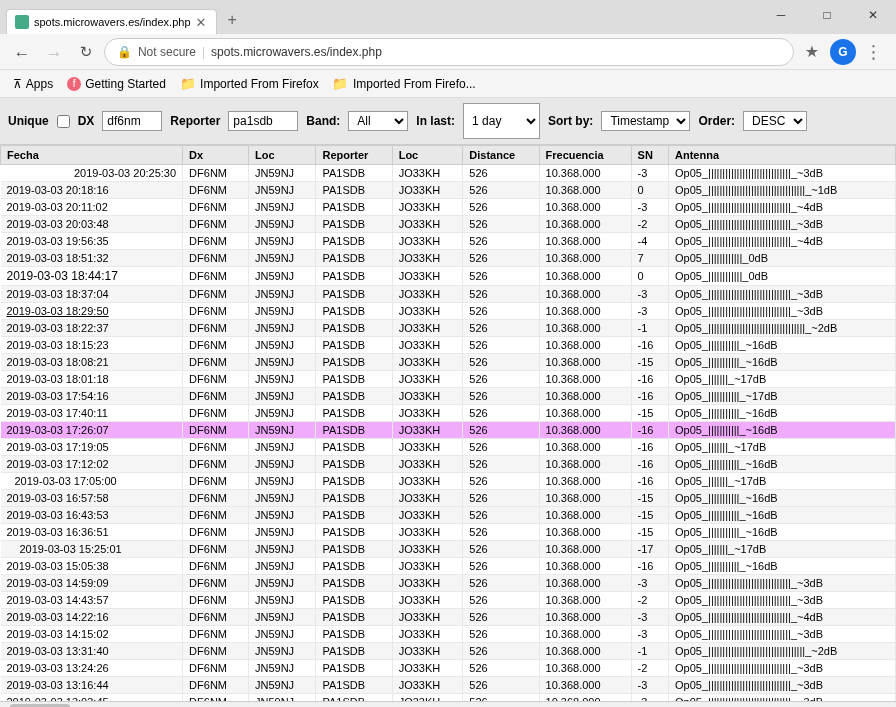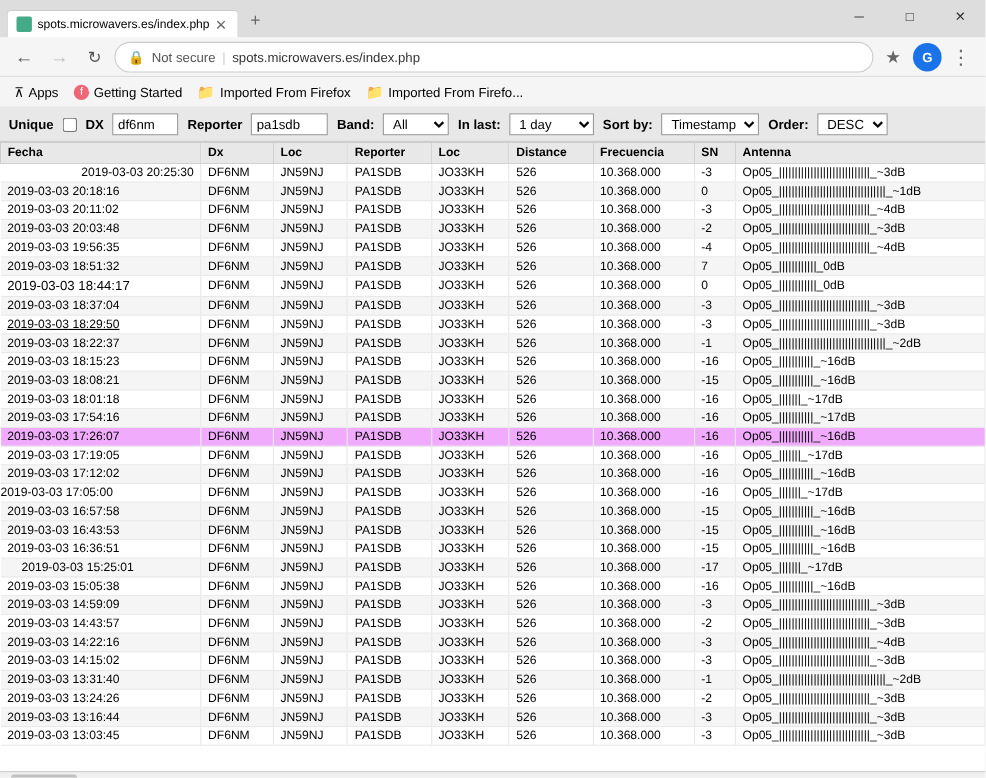--- a/index.html
+++ b/index.html
@@ -72,21 +72,21 @@
       <input type="checkbox" style="margin: 0px;">
       <span style="font-weight:bold;">DX</span>
       <input type="text" style="border: 1px solid rgb(153, 153, 153); padding: 1px 4px; font-size: 12px; height: 20px; width: 60px;" value="df6nm">
       <span style="font-weight:bold;">Reporter</span>
       <input type="text" style="border: 1px solid rgb(153, 153, 153); padding: 1px 4px; font-size: 12px; height: 20px; width: 70px;" value="pa1sdb">
       <span style="font-weight:bold;">Band:</span>
       <select style="border:1px solid #999; padding:1px 4px; font-size:12px; height:20px; background:white;">
         <option>All</option><option>23cm</option><option>13cm</option><option>9cm</option>
       </select>
       <span style="font-weight:bold;">In last:</span>
-      <select style="border:1px solid #999; padding:1px 4px; font-size:12px; height:20px; background:white;">
+      <select style="border:1px solid #999; padding:1px 4px; font-size:12px; height:36px; background:white;">
         <option>1 hour</option><option>6 hours</option><option>12 hours</option><option selected="">1 day</option><option>3 days</option>
       </select>
       <span style="font-weight:bold;">Sort by:</span>
       <select style="border:1px solid #999; padding:1px 4px; font-size:12px; height:20px; background:white;">
         <option selected="">Timestamp</option><option>Distance</option><option>Frequency</option>
       </select>
       <span style="font-weight:bold;">Order:</span>
       <select style="border:1px solid #999; padding:1px 4px; font-size:12px; height:20px; background:white;">
         <option selected="">DESC</option><option>ASC</option>
       </select>
@@ -255,20 +255,31 @@
               <td style="padding: 2px 6px; border-right: 1px solid rgb(232, 232, 232); white-space: nowrap; font-size: 11px;">2019-03-03 17:54:16</td>
               <td style="padding: 2px 6px; border-right: 1px solid rgb(232, 232, 232); white-space: nowrap; font-size: 11px;">DF6NM</td>
               <td style="padding: 2px 6px; border-right: 1px solid rgb(232, 232, 232); white-space: nowrap; font-size: 11px;">JN59NJ</td>
               <td style="padding: 2px 6px; border-right: 1px solid rgb(232, 232, 232); white-space: nowrap; font-size: 11px;">PA1SDB</td>
               <td style="padding: 2px 6px; border-right: 1px solid rgb(232, 232, 232); white-space: nowrap; font-size: 11px;">JO33KH</td>
               <td style="padding: 2px 6px; border-right: 1px solid rgb(232, 232, 232); white-space: nowrap; font-size: 11px;">526</td>
               <td style="padding: 2px 6px; border-right: 1px solid rgb(232, 232, 232); white-space: nowrap; font-size: 11px;">10.368.000</td>
               <td style="padding: 2px 6px; border-right: 1px solid rgb(232, 232, 232); white-space: nowrap; font-size: 11px;">-16</td>
               <td style="padding: 2px 6px; border-right: 1px solid rgb(232, 232, 232); white-space: nowrap; font-size: 11px;">Op05_|||||||||||_~17dB</td>
             </tr>
+            <tr style="background: white;">
+              <td style="padding: 2px 6px; border-right: 1px solid rgb(232, 232, 232); white-space: nowrap; font-size: 11px;">2019-03-03 17:40:11</td>
+              <td style="padding: 2px 6px; border-right: 1px solid rgb(232, 232, 232); white-space: nowrap; font-size: 11px;">DF6NM</td>
+              <td style="padding: 2px 6px; border-right: 1px solid rgb(232, 232, 232); white-space: nowrap; font-size: 11px;">JN59NJ</td>
+              <td style="padding: 2px 6px; border-right: 1px solid rgb(232, 232, 232); white-space: nowrap; font-size: 11px;">PA1SDB</td>
+              <td style="padding: 2px 6px; border-right: 1px solid rgb(232, 232, 232); white-space: nowrap; font-size: 11px;">JO33KH</td>
+              <td style="padding: 2px 6px; border-right: 1px solid rgb(232, 232, 232); white-space: nowrap; font-size: 11px;">526</td>
+              <td style="padding: 2px 6px; border-right: 1px solid rgb(232, 232, 232); white-space: nowrap; font-size: 11px;">10.368.000</td>
+              <td style="padding: 2px 6px; border-right: 1px solid rgb(232, 232, 232); white-space: nowrap; font-size: 11px;">-15</td>
+              <td style="padding: 2px 6px; border-right: 1px solid rgb(232, 232, 232); white-space: nowrap; font-size: 11px;">Op05_|||||||||||_~16dB</td>
+            </tr>
             <tr style="background: #f0abfc;">
               <td style="padding: 2px 6px; border-right: 1px solid rgb(232, 232, 232); white-space: nowrap; font-size: 11px;">2019-03-03 17:26:07</td>
               <td style="padding: 2px 6px; border-right: 1px solid rgb(232, 232, 232); white-space: nowrap; font-size: 11px;">DF6NM</td>
               <td style="padding: 2px 6px; border-right: 1px solid rgb(232, 232, 232); white-space: nowrap; font-size: 11px;">JN59NJ</td>
               <td style="padding: 2px 6px; border-right: 1px solid rgb(232, 232, 232); white-space: nowrap; font-size: 11px;">PA1SDB</td>
               <td style="padding: 2px 6px; border-right: 1px solid rgb(232, 232, 232); white-space: nowrap; font-size: 11px;">JO33KH</td>
               <td style="padding: 2px 6px; border-right: 1px solid rgb(232, 232, 232); white-space: nowrap; font-size: 11px;">526</td>
               <td style="padding: 2px 6px; border-right: 1px solid rgb(232, 232, 232); white-space: nowrap; font-size: 11px;">10.368.000</td>
               <td style="padding: 2px 6px; border-right: 1px solid rgb(232, 232, 232); white-space: nowrap; font-size: 11px;">-16</td>
               <td style="padding: 2px 6px; border-right: 1px solid rgb(232, 232, 232); white-space: nowrap; font-size: 11px;">Op05_|||||||||||_~16dB</td>
@@ -289,21 +300,21 @@
               <td style="padding: 2px 6px; border-right: 1px solid rgb(232, 232, 232); white-space: nowrap; font-size: 11px;">DF6NM</td>
               <td style="padding: 2px 6px; border-right: 1px solid rgb(232, 232, 232); white-space: nowrap; font-size: 11px;">JN59NJ</td>
               <td style="padding: 2px 6px; border-right: 1px solid rgb(232, 232, 232); white-space: nowrap; font-size: 11px;">PA1SDB</td>
               <td style="padding: 2px 6px; border-right: 1px solid rgb(232, 232, 232); white-space: nowrap; font-size: 11px;">JO33KH</td>
               <td style="padding: 2px 6px; border-right: 1px solid rgb(232, 232, 232); white-space: nowrap; font-size: 11px;">526</td>
               <td style="padding: 2px 6px; border-right: 1px solid rgb(232, 232, 232); white-space: nowrap; font-size: 11px;">10.368.000</td>
               <td style="padding: 2px 6px; border-right: 1px solid rgb(232, 232, 232); white-space: nowrap; font-size: 11px;">-16</td>
               <td style="padding: 2px 6px; border-right: 1px solid rgb(232, 232, 232); white-space: nowrap; font-size: 11px;">Op05_|||||||||||_~16dB</td>
             </tr>
             <tr style="background: white;">
-              <td style="padding: 2px 0; border-right: 1px solid rgb(232, 232, 232); white-space: nowrap; font-size: 11px;">2019-03-03 17:05:00</td>
+              <td style="padding: 2px 14px; border-right: 1px solid rgb(232, 232, 232); white-space: nowrap; font-size: 11px;">2019-03-03 17:05:00</td>
               <td style="padding: 2px 6px; border-right: 1px solid rgb(232, 232, 232); white-space: nowrap; font-size: 11px;">DF6NM</td>
               <td style="padding: 2px 6px; border-right: 1px solid rgb(232, 232, 232); white-space: nowrap; font-size: 11px;">JN59NJ</td>
               <td style="padding: 2px 6px; border-right: 1px solid rgb(232, 232, 232); white-space: nowrap; font-size: 11px;">PA1SDB</td>
               <td style="padding: 2px 6px; border-right: 1px solid rgb(232, 232, 232); white-space: nowrap; font-size: 11px;">JO33KH</td>
               <td style="padding: 2px 6px; border-right: 1px solid rgb(232, 232, 232); white-space: nowrap; font-size: 11px;">526</td>
               <td style="padding: 2px 6px; border-right: 1px solid rgb(232, 232, 232); white-space: nowrap; font-size: 11px;">10.368.000</td>
               <td style="padding: 2px 6px; border-right: 1px solid rgb(232, 232, 232); white-space: nowrap; font-size: 11px;">-16</td>
               <td style="padding: 2px 6px; border-right: 1px solid rgb(232, 232, 232); white-space: nowrap; font-size: 11px;">Op05_|||||||_~17dB</td>
             </tr>
             <tr style="background: rgb(245, 245, 245);">

